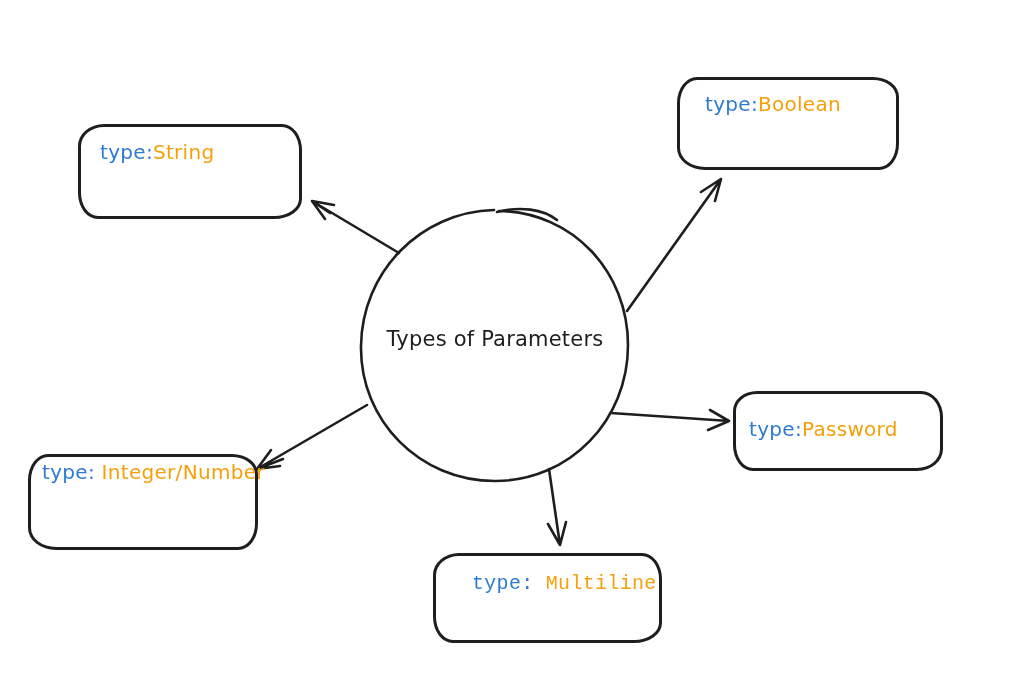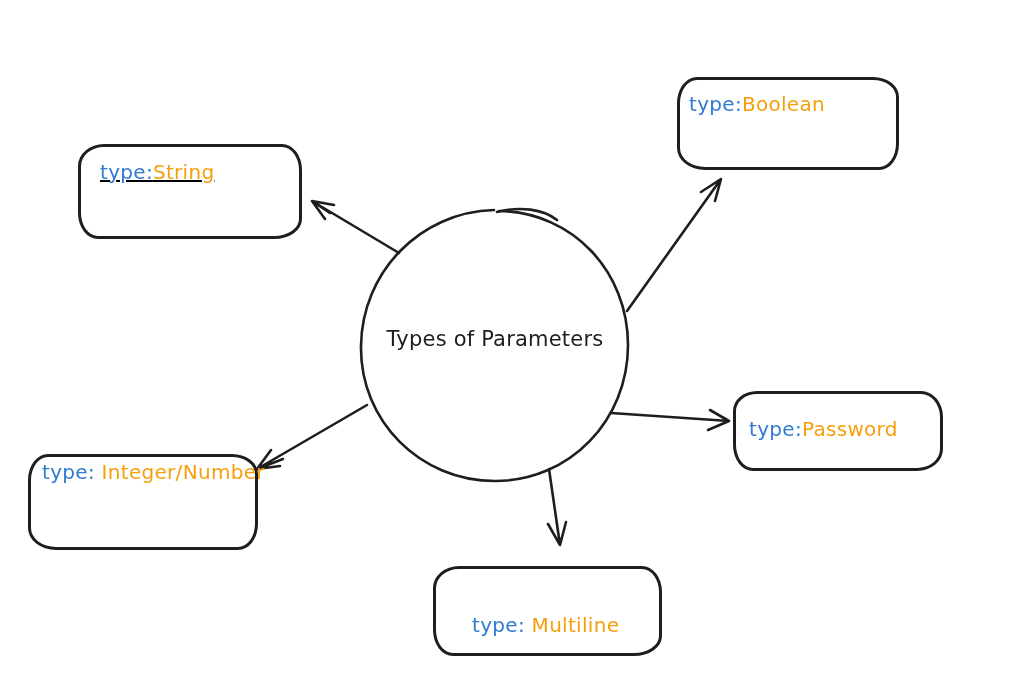--- a/index.html
+++ b/index.html
@@ -49,24 +49,24 @@
     position: absolute;
     left: 362px;
     top: 327px;
     width: 266px;
     text-align: center;
     font-size: 21px;
     letter-spacing: 0.2px;
     color: var(--stroke, #1e1e1e);
     white-space: nowrap;
   }
-  #node-string    { left: 78px;  top: 144px; width: 224px; height: 95px; padding: 13px 0 0 19px; text-decoration: underline; }
-  #node-boolean   { left: 677px; top: 77px;  width: 222px; height: 93px; padding: 12px 0 0 9px; }
+  #node-string    { left: 78px;  top: 124px; width: 224px; height: 95px; padding: 13px 0 0 19px; }
+  #node-boolean   { left: 677px; top: 77px;  width: 222px; height: 93px; padding: 12px 0 0 25px; }
   #node-password  { left: 733px; top: 391px; width: 210px; height: 80px; padding: 23px 0 8px 13px; }
-  #node-multiline { left: 433px; top: 566px; width: 229px; height: 90px; padding: 44px 0 0 36px; }
+  #node-multiline { left: 433px; top: 553px; width: 229px; height: 90px; padding: 16px 0 0 36px; font-family: Liberation Mono, monospace; }
   #node-integer   { left: 28px;  top: 454px; width: 230px; height: 96px; padding: 3px 0 0 11px; }
 </style>
 </head>
 <body>
 
 <div class="canvas">
 
   <svg class="wires" viewBox="0 0 1009 679">
 
     <path d="M 494 210

